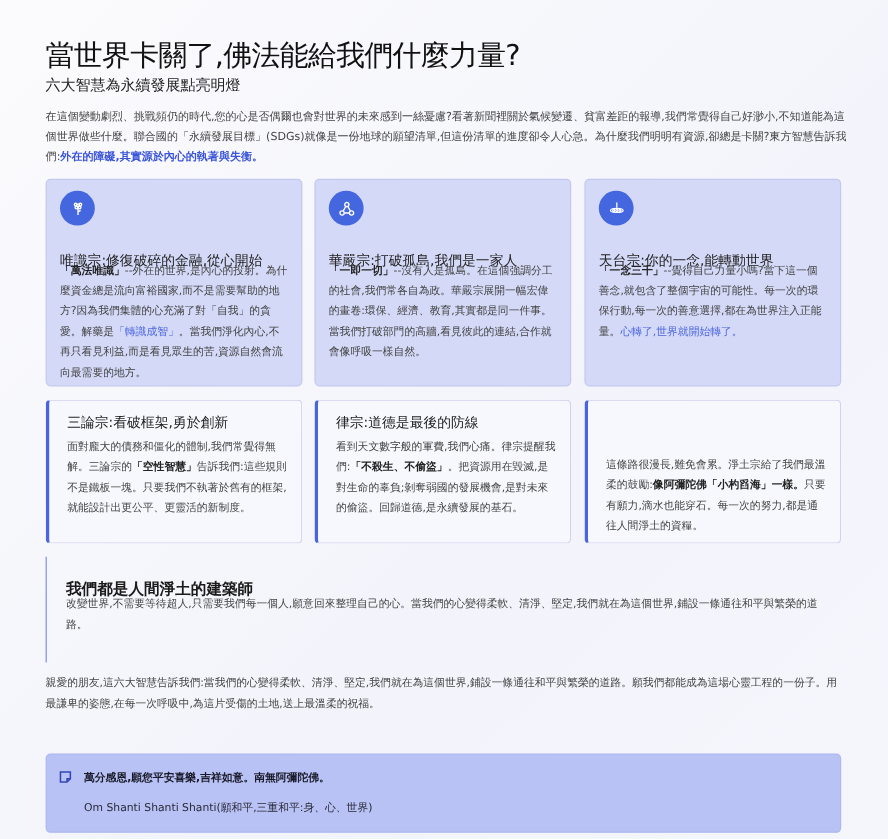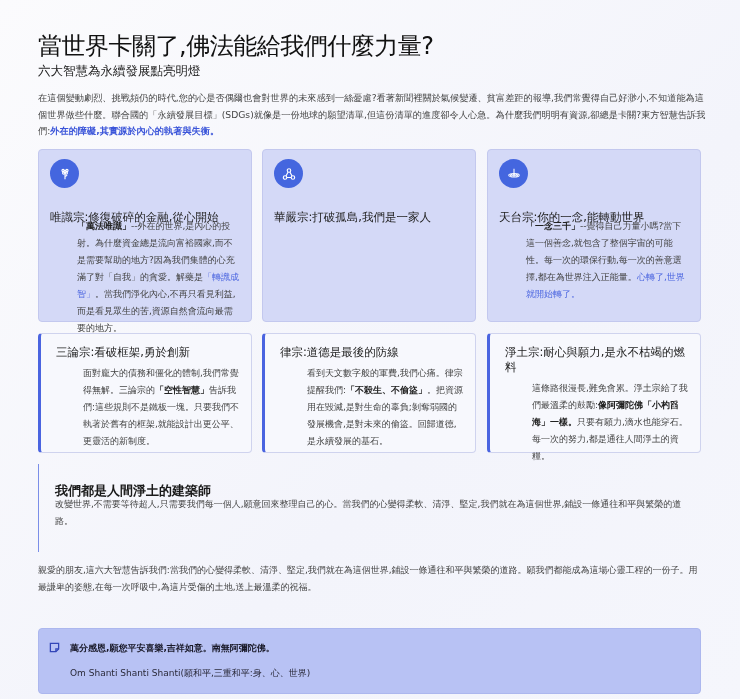--- a/index.html
+++ b/index.html
@@ -39,21 +39,21 @@
       background: #4466df;
       display: flex; align-items: center; justify-content: center;
     }
     .icon-circle svg { width: 14px; height: 14px; }
     .card-title {
       position: absolute; left: 11px; top: 60px; right: 8px;
       font-size: 11.5px; color: #222;
     }
     .card-body {
       position: absolute; left: 11px; top: 68px; right: 10px;
-      font-size: 9px; line-height: 17px; color: #444; margin-left: 27px;
+      font-size: 9px; line-height: 17px; color: #444;
     }
     .card-body b { color: #222; }
     .mid .card-title { left: 15px; top: 11px; }
     .mid .card-body { left: 15px; top: 31px; }
     .mid.c3 .card-body { top: 46px; }
     .mid.c3 .card-title { line-height: 15px; }
 
     .builder {
       position: absolute; left: 38px; top: 464px; width: 668px; height: 88px;
       border-left: 1px solid #7b8ee8;
@@ -113,20 +113,21 @@
   <div class="card top c2">
     <div class="icon-circle">
       <svg viewBox="0 0 16 16" fill="none" stroke="#fff" stroke-width="1.3">
           <circle cx="8" cy="4" r="2"></circle>
           <circle cx="3.5" cy="12" r="2"></circle>
           <circle cx="12.5" cy="12" r="2"></circle>
           <path d="M7 5.8L4.5 10.2M9 5.8l2.5 4.4M5.5 12h5"></path>
         </svg>
     </div>
     <div class="card-title">華嚴宗:打破孤島,我們是一家人</div>
+    <div class="card-body"><b>「一即一切」</b><span>--沒有人是孤島。在這個強調分工的社會,我們常各自為政。華嚴宗展開一幅宏偉的畫卷:環保、經濟、教育,其實都是同一件事。當我們打破部門的高牆,看見彼此的連結,合作就會像呼吸一樣自然。</span></div>
   </div>
 
   <div class="card top c3">
     <div class="icon-circle">
       <svg viewBox="0 0 16 16" fill="none" stroke="#fff" stroke-width="1.2">
           <path d="M8 2v5"></path>
           <ellipse cx="8" cy="9.5" rx="6" ry="2"></ellipse>
           <circle cx="5" cy="9.5" r="1"></circle>
           <circle cx="8" cy="9.5" r="1"></circle>
           <circle cx="11" cy="9.5" r="1"></circle>
@@ -140,21 +141,20 @@
     <div class="card-title">三論宗:看破框架,勇於創新</div>
     <div class="card-body"><span>面對龐大的債務和僵化的體制,我們常覺得無解。三論宗的</span><b>「空性智慧」</b><span>告訴我們:這些規則不是鐵板一塊。只要我們不執著於舊有的框架,就能設計出更公平、更靈活的新制度。</span></div>
   </div>
 
   <div class="card mid c2">
     <div class="card-title">律宗:道德是最後的防線</div>
     <div class="card-body"><span>看到天文數字般的軍費,我們心痛。律宗提醒我們:</span><b>「不殺生、不偷盜」</b><span>。把資源用在毀滅,是對生命的辜負;剝奪弱國的發展機會,是對未來的偷盜。回歸道德,是永續發展的基石。</span></div>
   </div>
 
   <div class="card mid c3">
-    <div class="card-title">淨土宗:耐心與願力,是永不枯竭的燃料</div>
     <div class="card-body"><span>這條路很漫長,難免會累。淨土宗給了我們最溫柔的鼓勵:</span><b>像阿彌陀佛「小杓舀海」一樣。</b><span>只要有願力,滴水也能穿石。每一次的努力,都是通往人間淨土的資糧。</span></div>
   </div>
 
   <section class="builder">
     <h2 class="builder-title">我們都是人間淨土的建築師</h2>
     <p class="builder-body">改變世界,不需要等待超人,只需要我們每一個人,願意回來整理自己的心。當我們的心變得柔軟、清淨、堅定,我們就在為這個世界,鋪設一條通往和平與繁榮的道路。</p>
   </section>
 
   <p class="closing">親愛的朋友,這六大智慧告訴我們:當我們的心變得柔軟、清淨、堅定,我們就在為這個世界,鋪設一條通往和平與繁榮的道路。願我們都能成為這場心靈工程的一份子。用最謙卑的姿態,在每一次呼吸中,為這片受傷的土地,送上最溫柔的祝福。</p>
 

